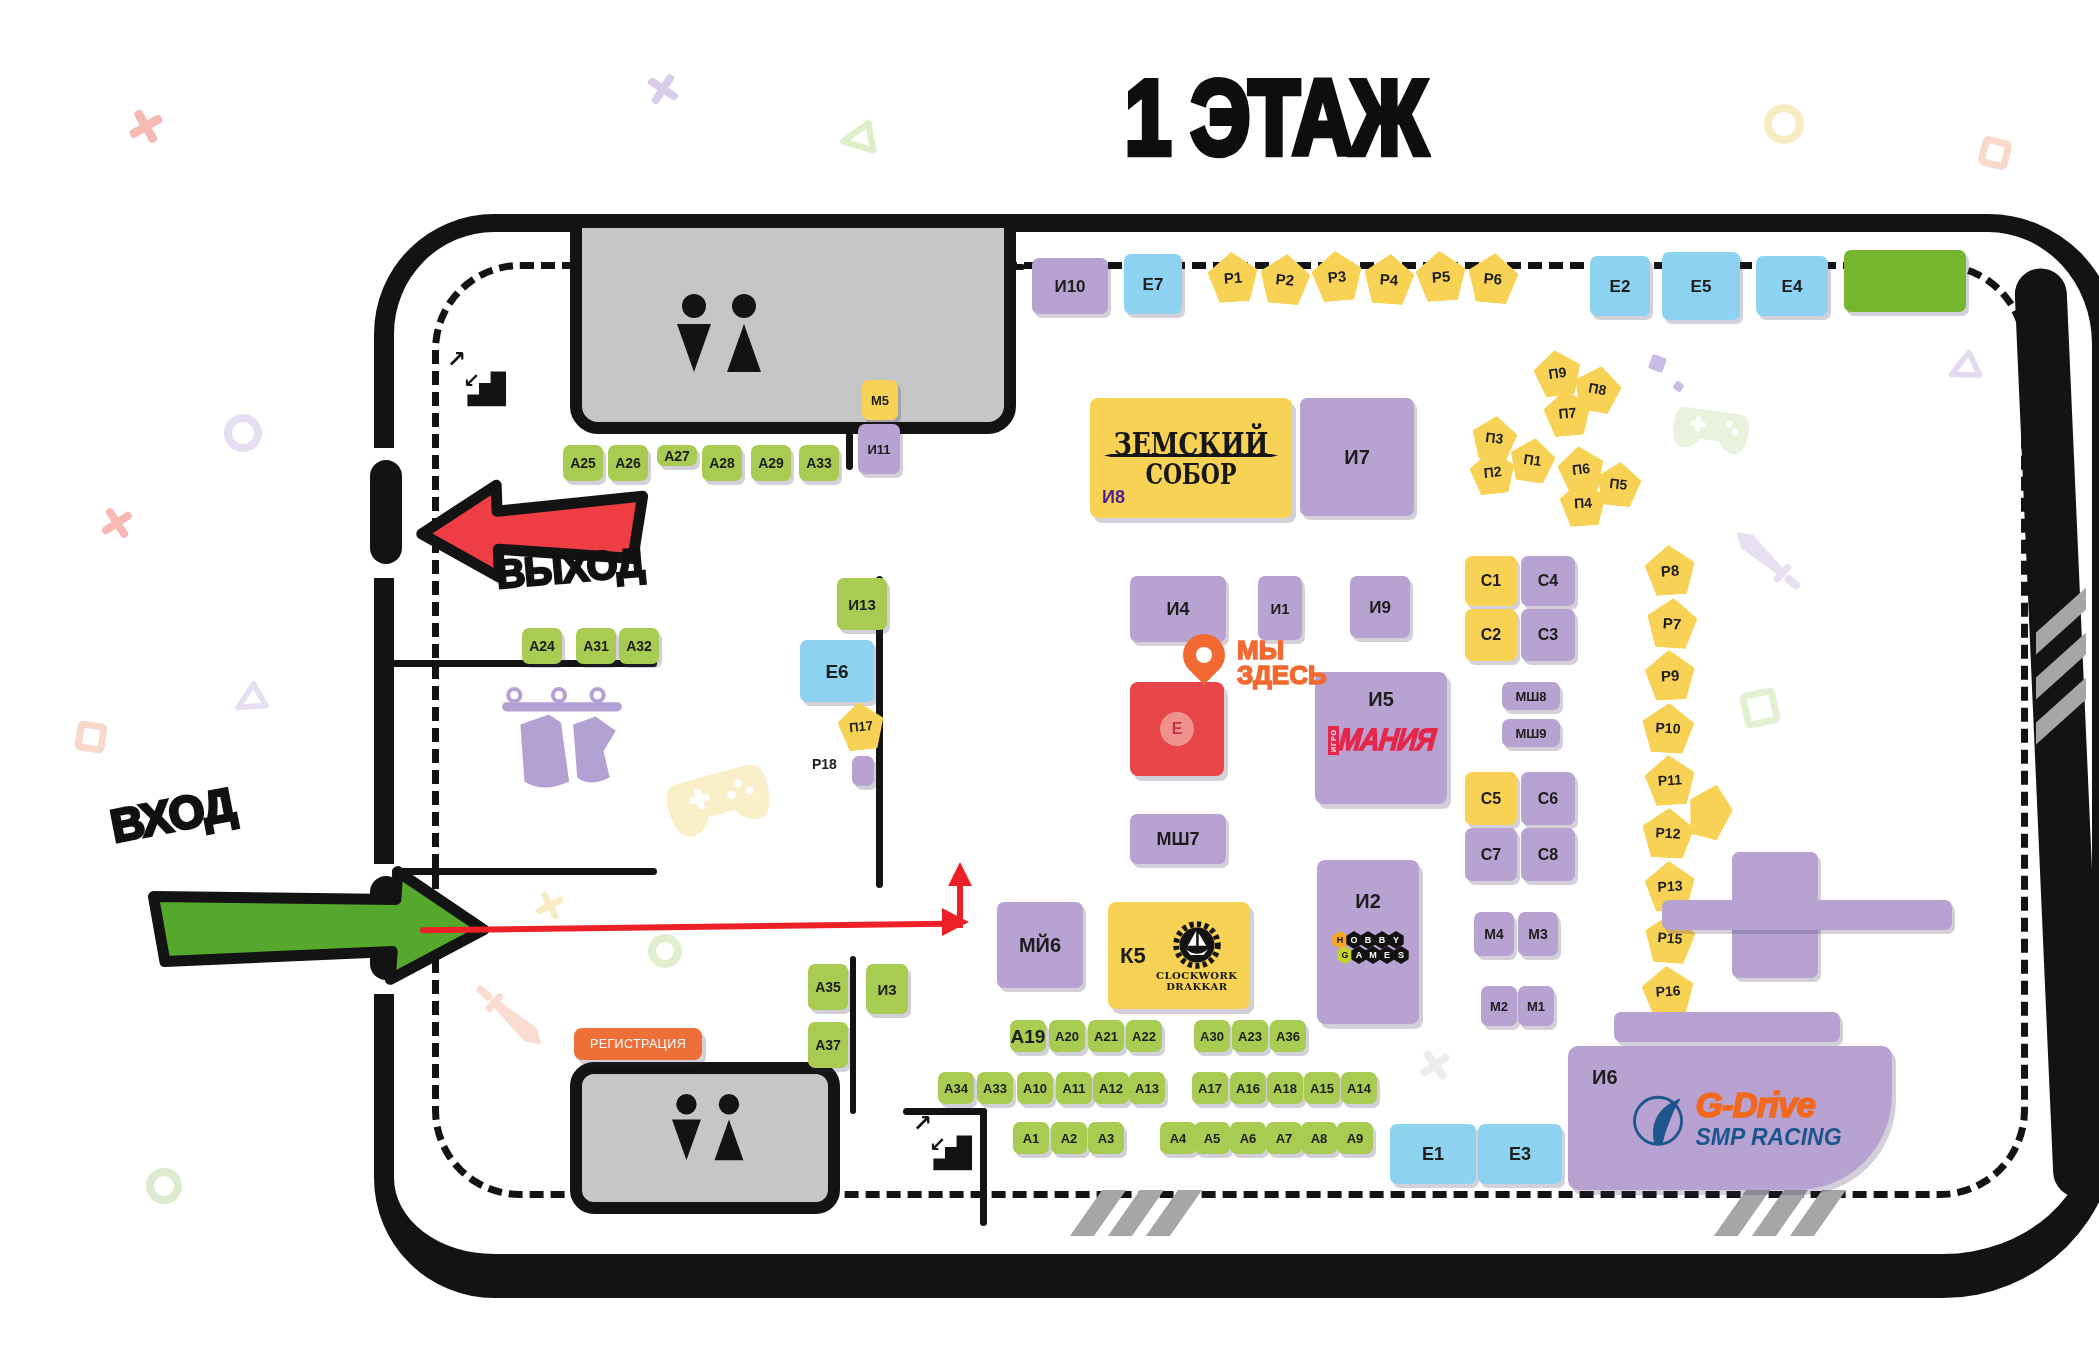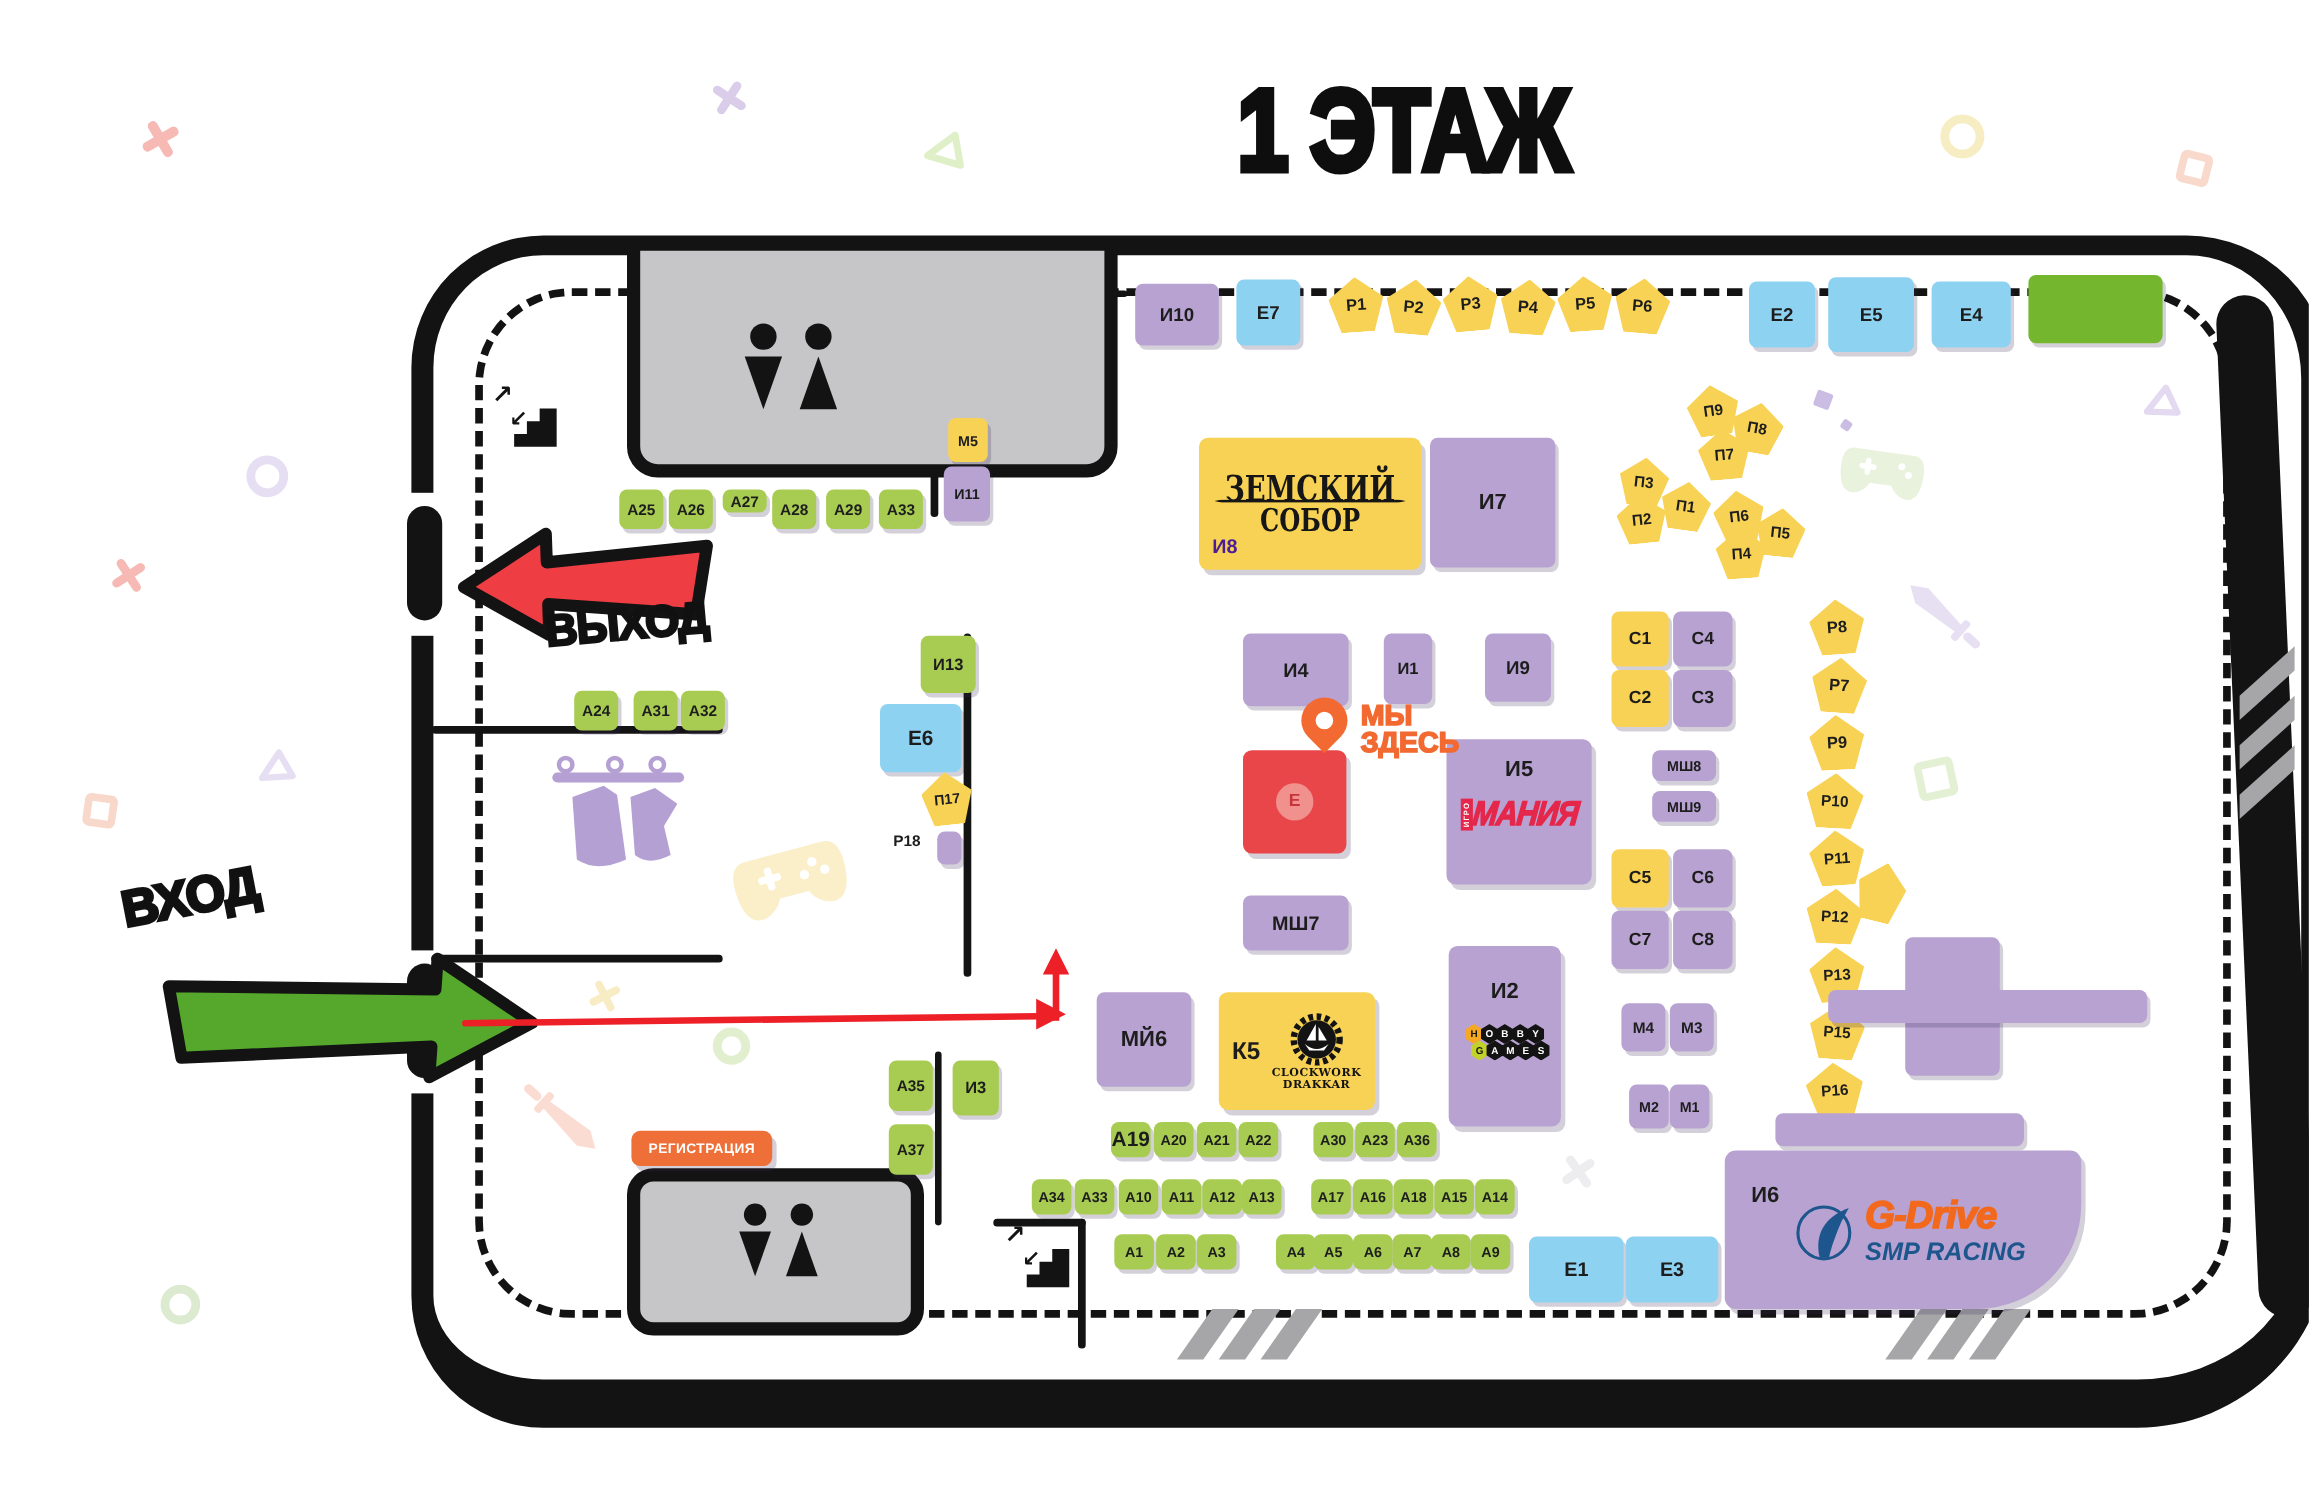--- a/index.html
+++ b/index.html
@@ -81,37 +81,37 @@
   .hx.acc2{background:#c3d22b;color:#131313}
 
   #k5{left:1108px;top:902px;width:142px;height:107px;background:var(--c-yellow);
     display:flex;align-items:center;padding:0 8px 0 12px;box-sizing:border-box;gap:6px}
   .k5-id{font-size:22px;font-weight:bold;color:#1d1d1d}
   .cw{display:flex;flex-direction:column;align-items:center;flex:1}
   .cw-text{font-family:"DejaVu Serif",serif;font-weight:bold;font-size:10px;line-height:1.1;color:#131313;text-align:center;letter-spacing:.5px}
 
   #i6{left:1568px;top:1046px;width:324px;height:144px;background:var(--c-purple);
     border-radius:10px 10px 95px 10px;display:flex;align-items:center;padding-left:24px;box-sizing:border-box;gap:8px}
-  .i6-id{font-size:20px;font-weight:bold;color:#1d1d1d;align-self:flex-start;margin-top:30px}
+  .i6-id{font-size:20px;font-weight:bold;color:#1d1d1d;align-self:flex-start;margin-top:20px}
   .gd{display:flex;align-items:center;gap:4px}
   .gd-texts{display:flex;flex-direction:column;line-height:1}
   .gd-brand{font-size:35px;font-weight:bold;font-style:italic;color:#f2691d;-webkit-text-stroke:1.5px #f2691d;letter-spacing:-1px}
   .gd-sub{font-size:23px;font-weight:bold;font-style:italic;color:#1d568c;margin-top:4px;letter-spacing:0}
 
   #stage{left:1844px;top:420px;width:136px;height:452px;background:var(--c-yellow);
     display:flex;align-items:center;justify-content:center}
   .stage-label{font-size:13px;color:#7c5f15}
 
   #ered{left:1130px;top:682px;width:94px;height:94px;background:var(--c-red);
     display:flex;align-items:center;justify-content:center}
   .ered-circle{width:34px;height:34px;border-radius:50%;background:#f0918d;display:flex;
     align-items:center;justify-content:center;font-size:16px;font-weight:bold;color:#c6353b}
 
   #reg{left:574px;top:1028px;width:128px;height:32px;background:var(--c-orange);
-    display:flex;align-items:center;justify-content:center;color:#fff;font-size:12.5px;font-weight:bold;letter-spacing:.4px}
+    display:flex;align-items:center;justify-content:center;color:#fff;font-size:12.5px;font-weight:normal;letter-spacing:.4px}
 
   
   .restroom{position:absolute;background:#c6c6c8;border:12px solid #131313;z-index:2;box-sizing:border-box}
   #wc-top{left:570px;top:216px;width:446px;height:218px;border-radius:12px 12px 28px 28px}
   #wc-bot{left:570px;top:1062px;width:270px;height:152px;border-radius:24px}
   .wc{position:absolute;display:flex;gap:16px}
   .person{width:34px;height:80px;position:relative}
   .person::before{content:"";position:absolute;top:0;left:50%;transform:translateX(-50%);width:24px;height:24px;background:#131313;border-radius:50%}
   .person.w::after{content:"";position:absolute;top:30px;left:0;width:0;height:0;
     border-left:17px solid transparent;border-right:17px solid transparent;border-top:48px solid #131313}

